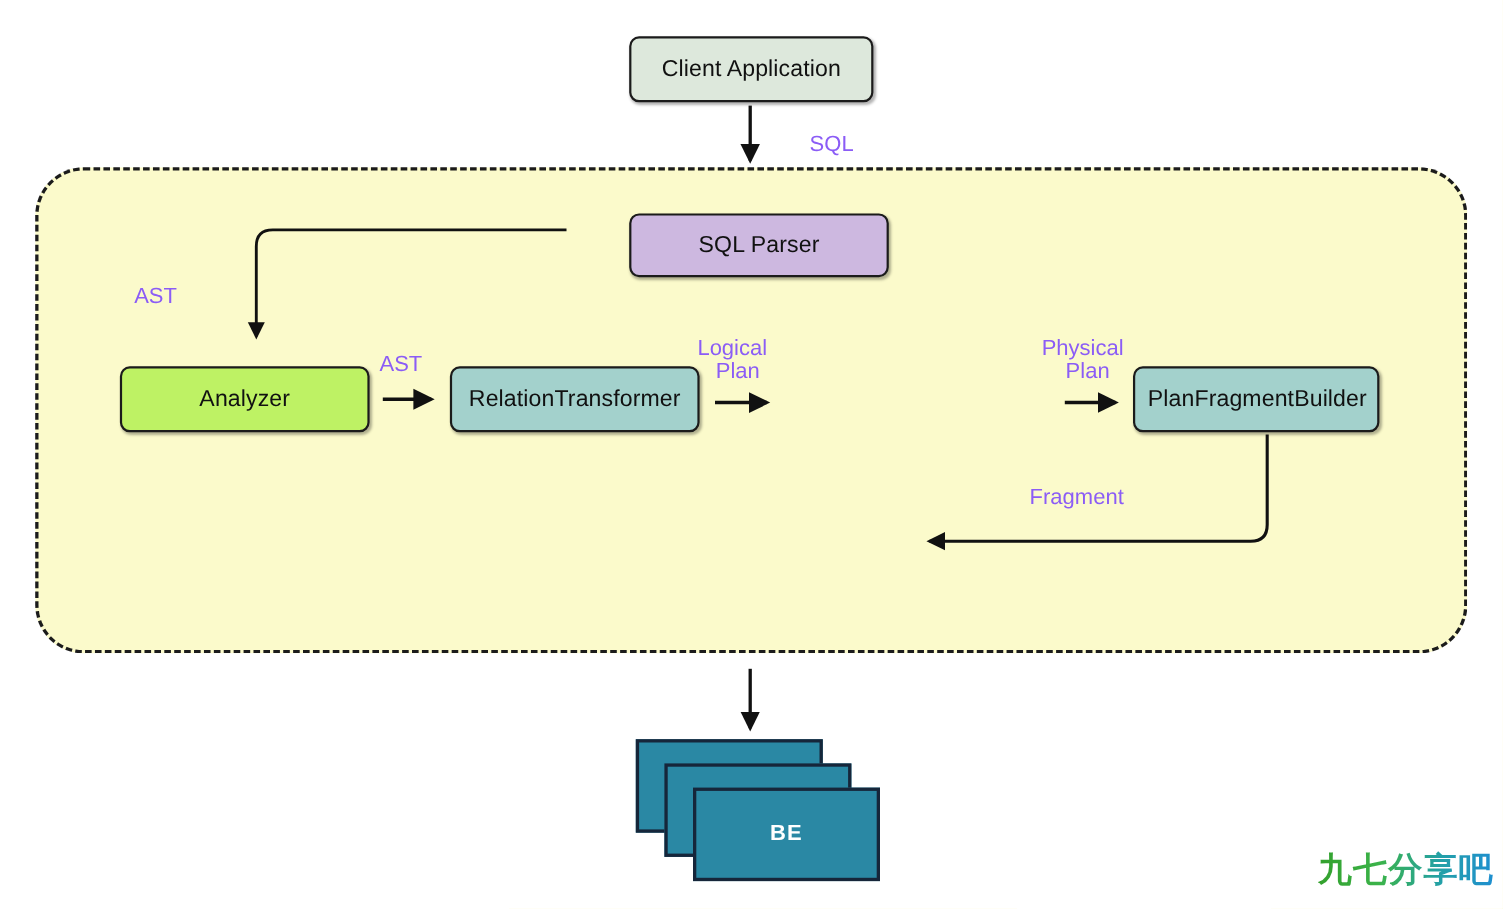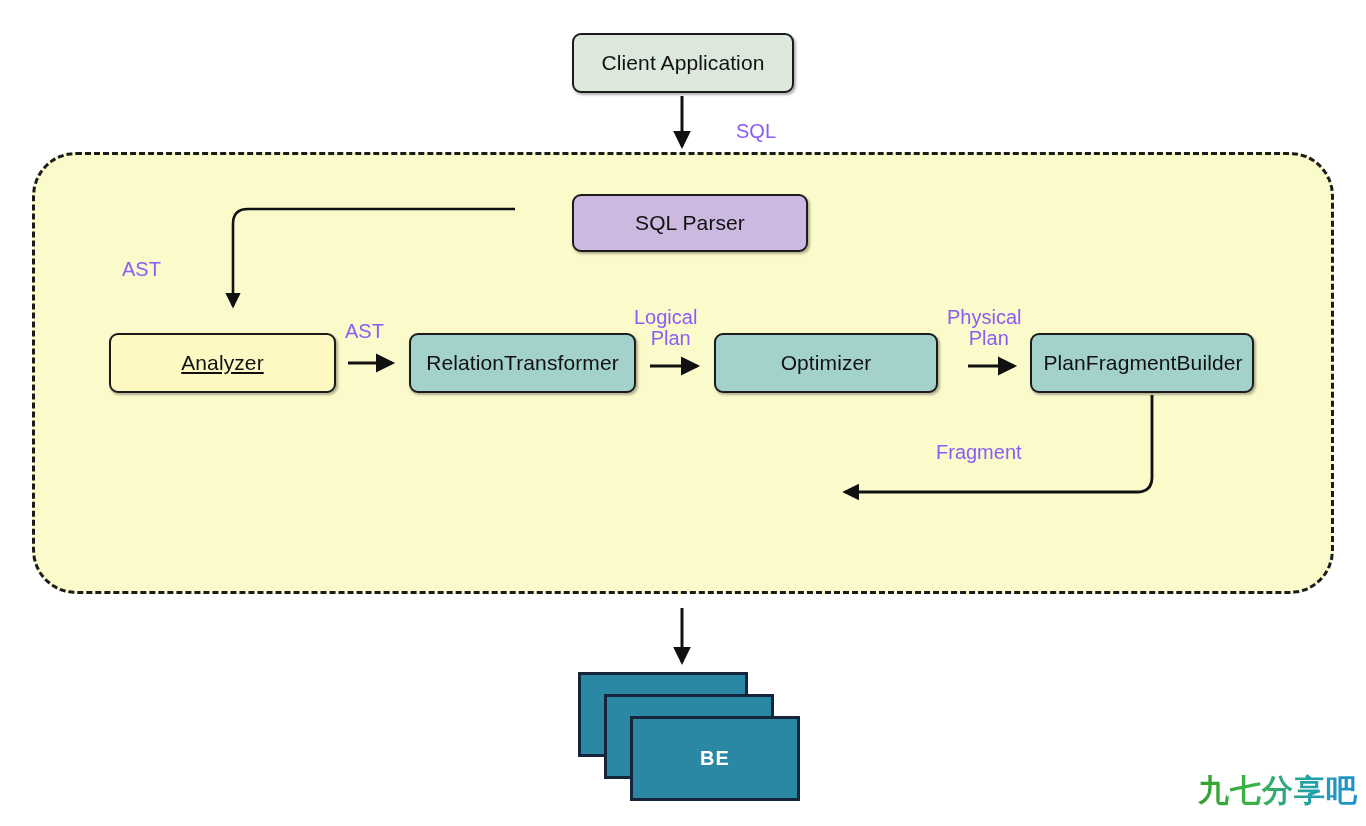--- a/index.html
+++ b/index.html
@@ -57,22 +57,21 @@
   .box-client {
     left: 572px; top: 33px; width: 222px; height: 60px;
     background: #dde8dc;
   }
   .box-sqlparser {
     left: 572px; top: 194px; width: 236px; height: 58px;
     background: #cdb8e0;
   }
   .box-analyzer {
     left: 109px; top: 333px; width: 227px; height: 60px;
-    background: #fef9c3;
-    text-decoration: underline;
+    background: #bef264;
   }
   .box-relationtransformer {
     left: 409px; top: 333px; width: 227px; height: 60px;
     background: #a3d1cc;
   }
   .box-optimizer {
     left: 714px; top: 333px; width: 224px; height: 60px;
     background: #a3d1cc;
   }
   .box-planfragmentbuilder {
@@ -215,23 +214,20 @@
   </div>
 
   <div class="node box-analyzer">
     <span class="node-label">Analyzer</span>
   </div>
 
   <div class="node box-relationtransformer">
     <span class="node-label">RelationTransformer</span>
   </div>
 
-  <div class="node box-optimizer">
-    <span class="node-label">Optimizer</span>
-  </div>
 
   <div class="node box-planfragmentbuilder">
     <span class="node-label">PlanFragmentBuilder</span>
   </div>
 
 
   <div class="be-stack">
     <div class="be-card be-card-1"></div>
     <div class="be-card be-card-2"></div>
     <div class="be-card be-card-3">

